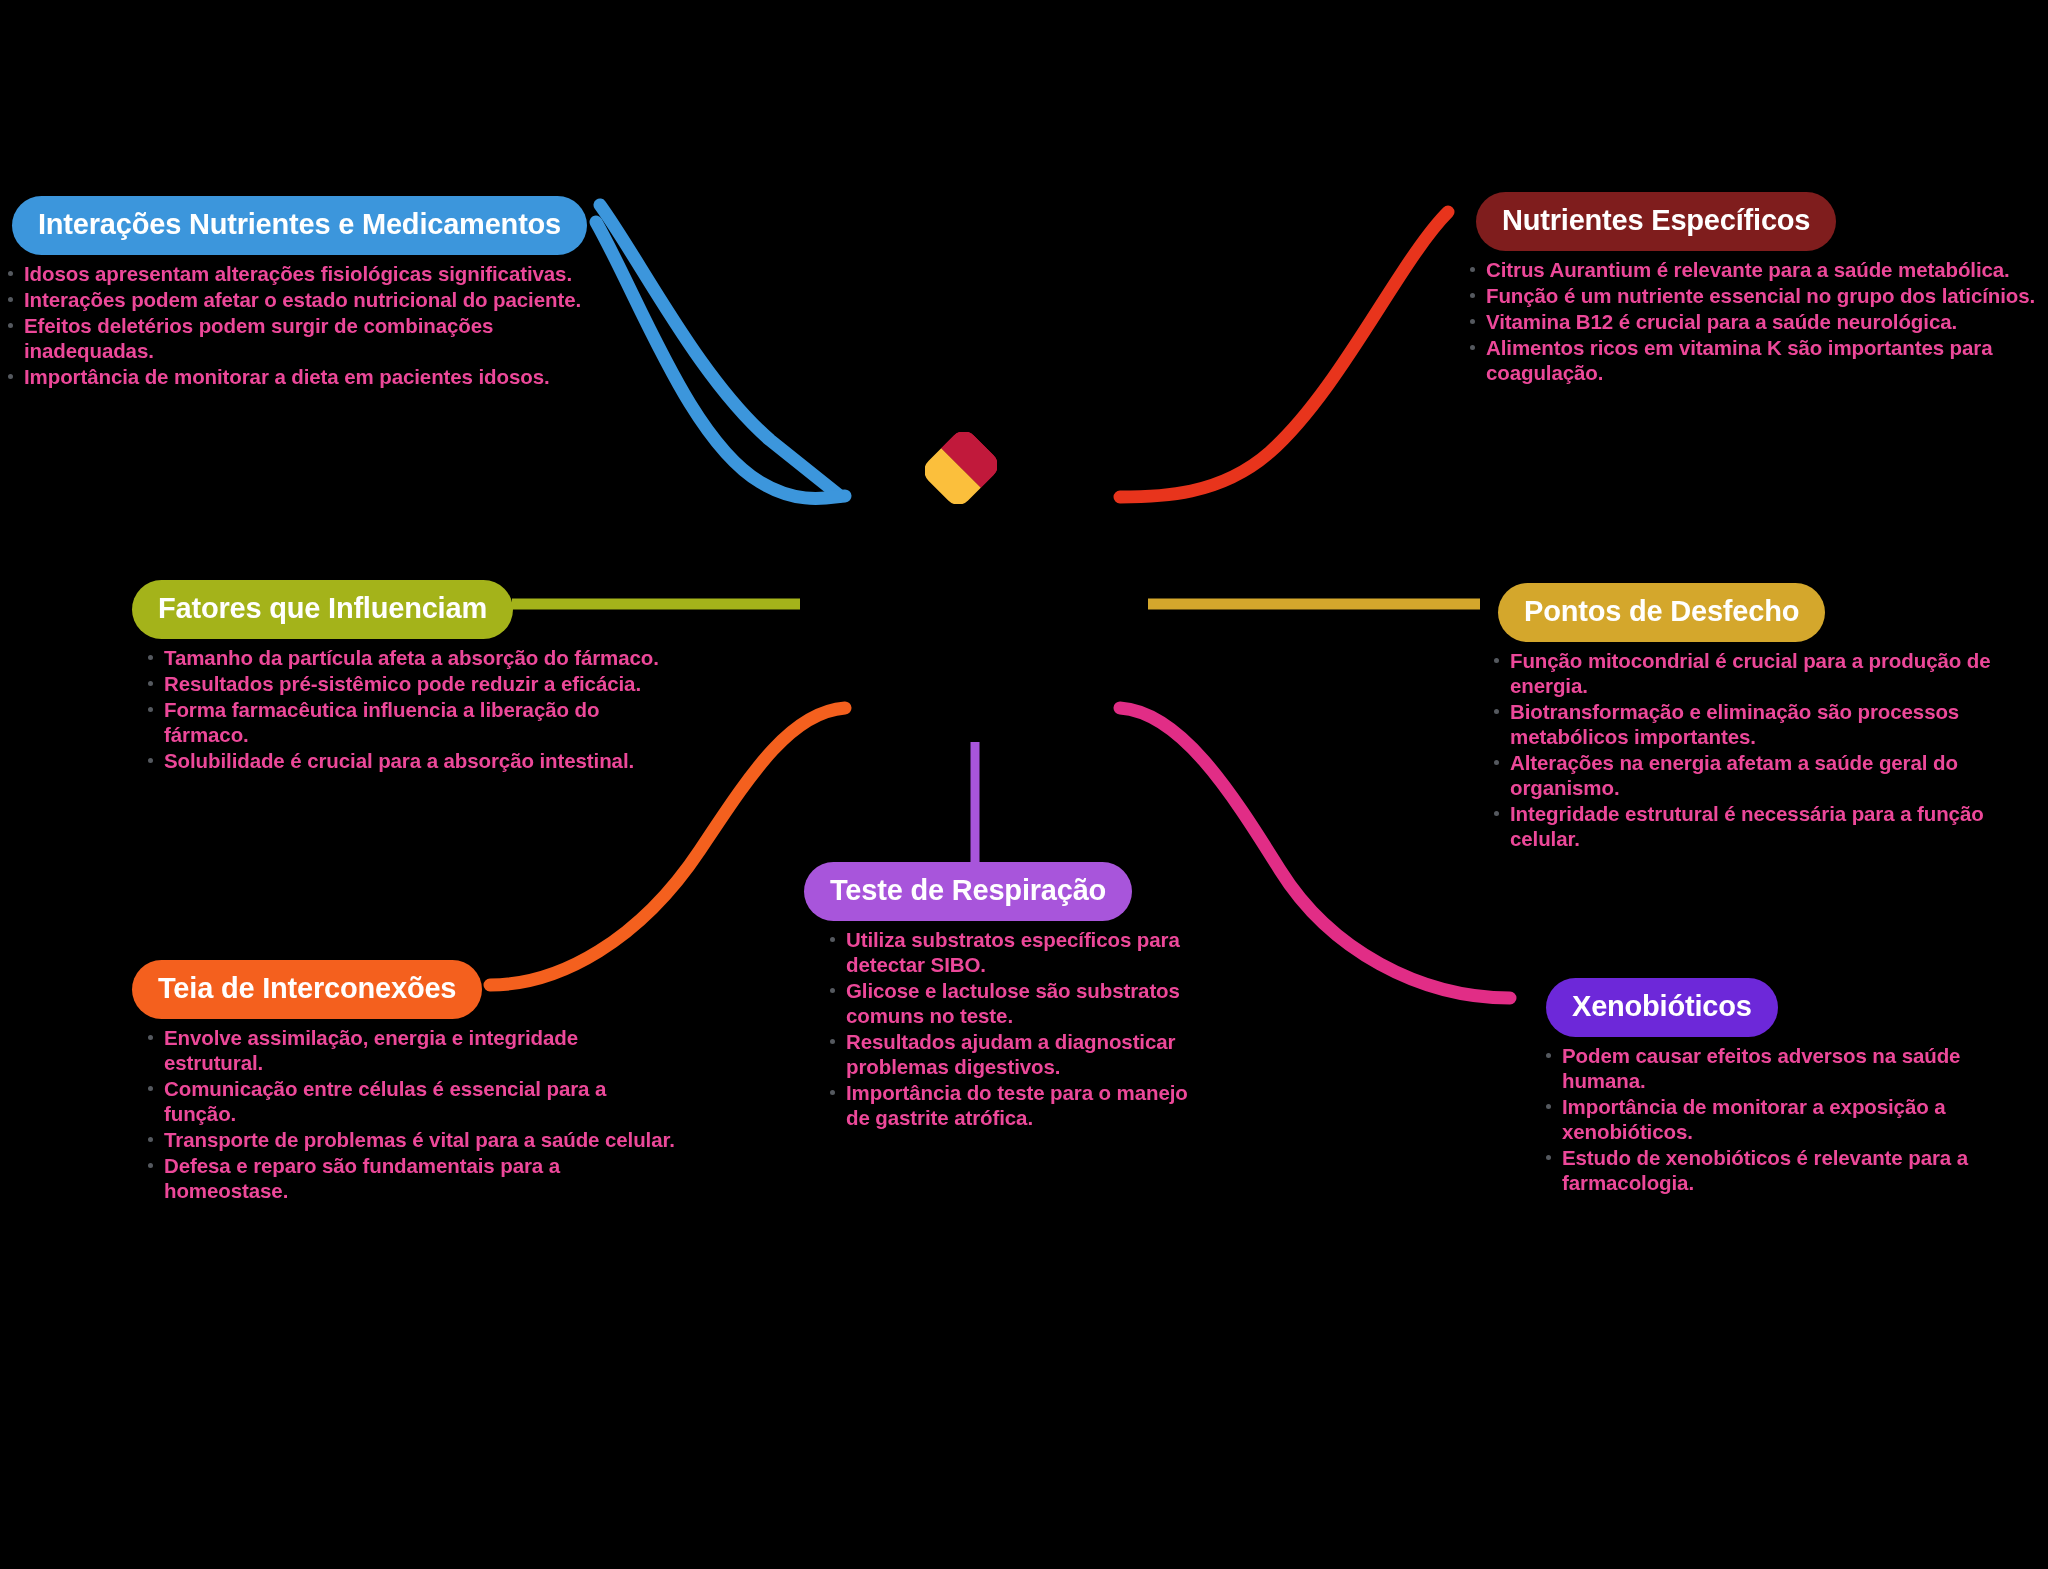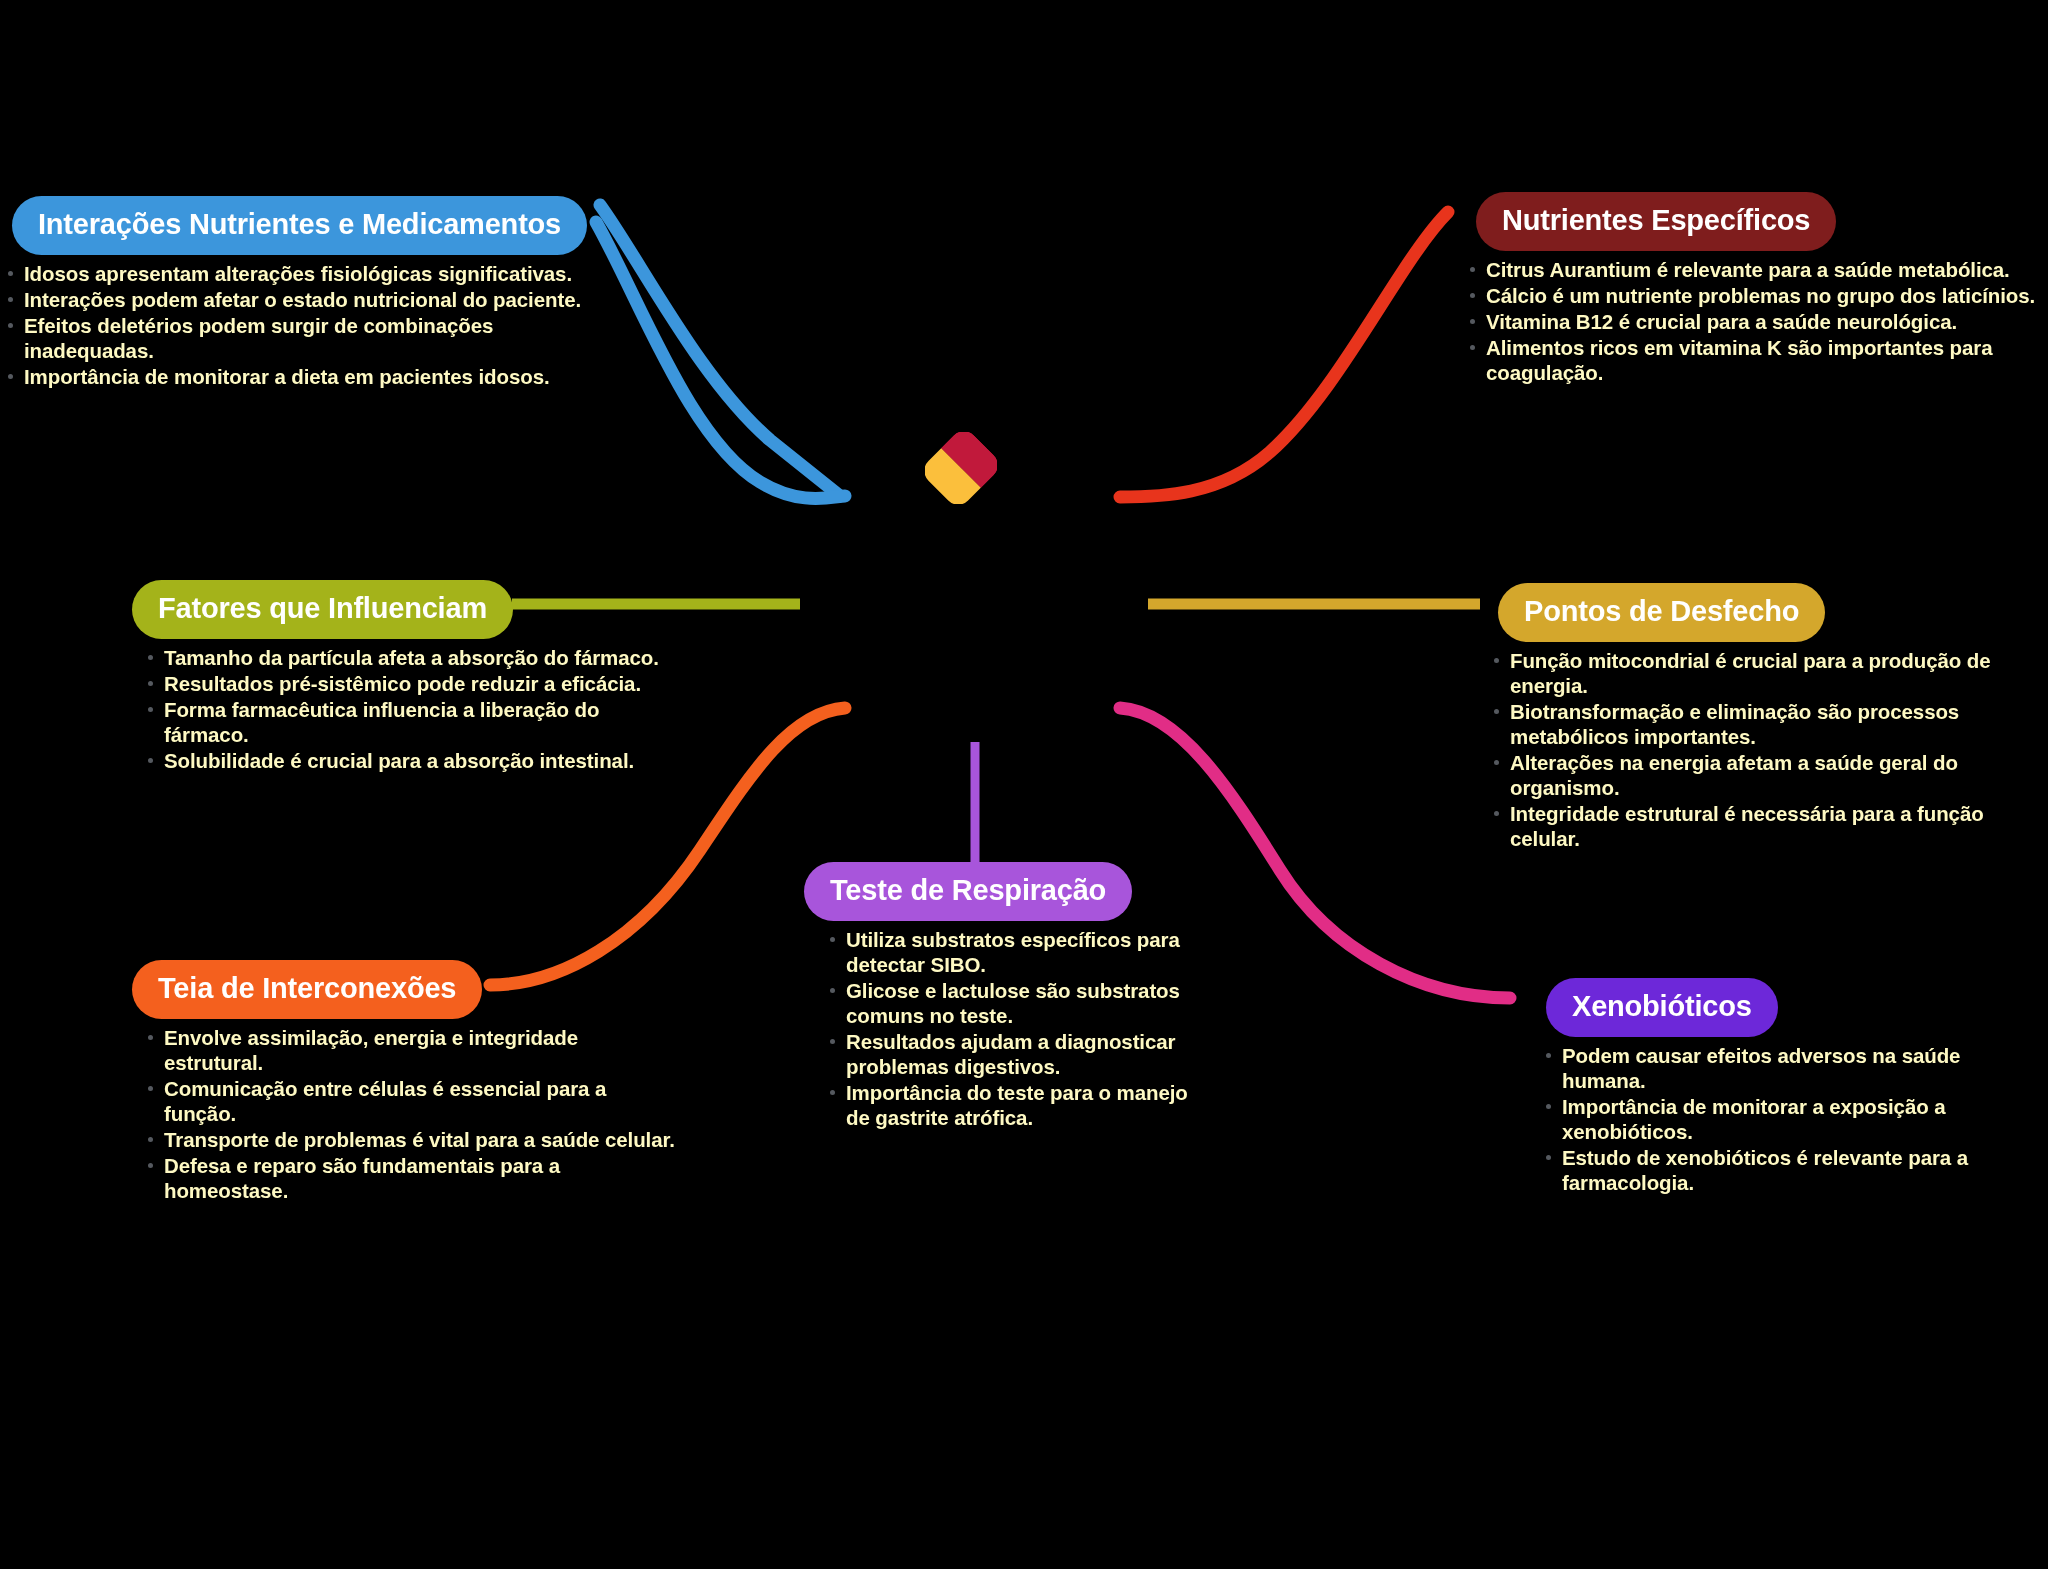--- a/index.html
+++ b/index.html
@@ -43,21 +43,21 @@
     padding: 14px 26px 16px 26px;
     white-space: nowrap;
   }
   .bullets {
     list-style: none;
     margin: 6px 0 0 0;
     padding: 0;
   }
   .bullets li {
     position: relative;
-    color: #fef9c3;
+    color: #ec4899;
     font-size: 20.5px;
     font-weight: bold;
     line-height: 1.22;
     padding-left: 20px;
     margin-bottom: 1px;
     letter-spacing: -0.1px;
   }
   .bullets li::before {
     content: "";
     position: absolute;
@@ -149,21 +149,21 @@
       <li>Importância de monitorar a dieta em pacientes idosos.</li>
     </ul>
   </div>
 
   <div class="branch" id="branch-nutrientes">
     <div class="badge-row">
       <span class="badge" style="background: #7f1d1d;">Nutrientes Específicos</span>
     </div>
     <ul class="bullets">
       <li>Citrus Aurantium é relevante para a saúde metabólica.</li>
-      <li>Cálcio é um nutriente problemas no grupo dos laticínios.</li>
+      <li>Função é um nutriente essencial no grupo dos laticínios.</li>
       <li>Vitamina B12 é crucial para a saúde neurológica.</li>
       <li>Alimentos ricos em vitamina K são importantes para coagulação.</li>
     </ul>
   </div>
 
   <div class="branch" id="branch-fatores">
     <div class="badge-row">
       <span class="badge" style="background: rgb(164, 179, 26);">Fatores que Influenciam</span>
     </div>
     <ul class="bullets">

